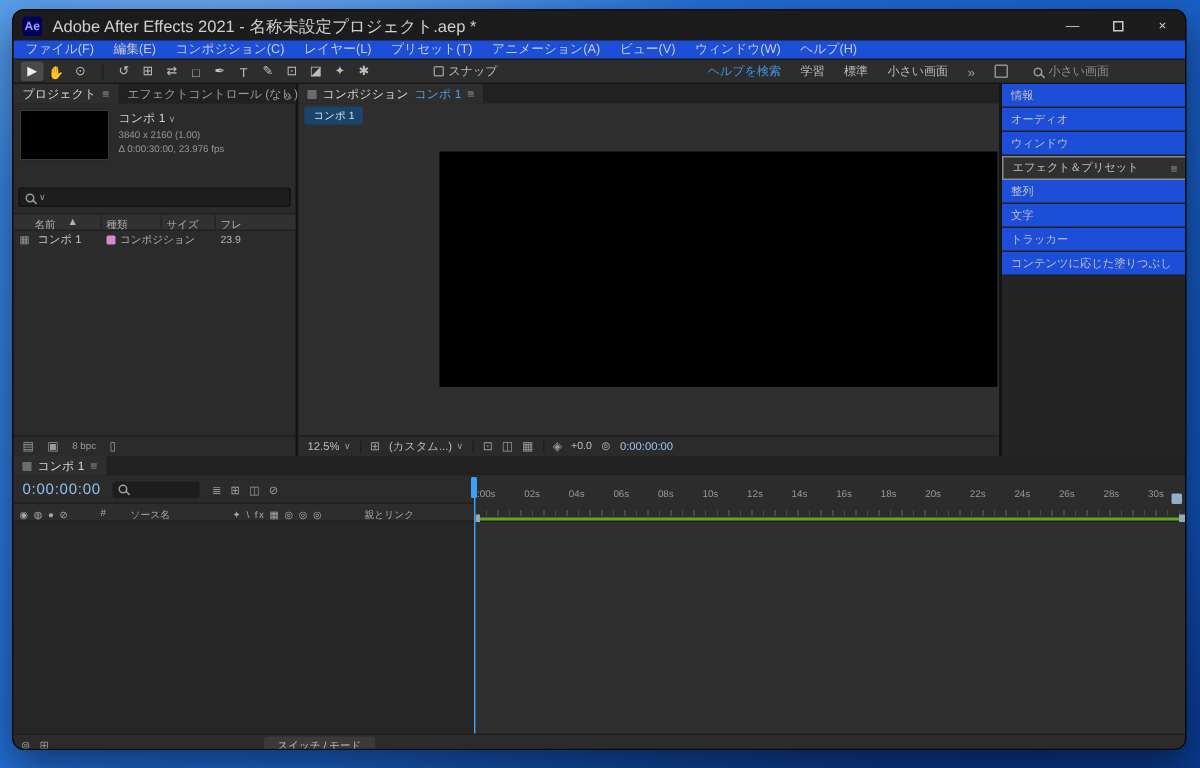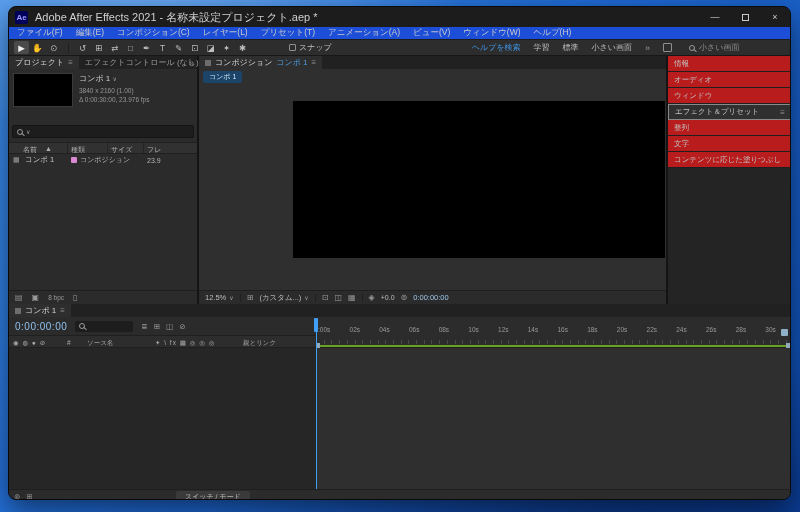--- a/index.html
+++ b/index.html
@@ -96,21 +96,21 @@
   .comp-frame { position:absolute; left:94px; top:32px; width:372px; height:157px; background:#000; }
   .comp-bar { height:14px; background:#2b2b2b; border-top:1px solid #1f1f1f; display:flex; align-items:center;
     gap:6px; padding:0 6px; flex:0 0 auto; }
   .sel { display:flex; align-items:center; gap:3px; font-size:7.5px; color:#bdbdbd; white-space:nowrap; }
   .cbicon { font-size:8px; color:#9a9a9a; }
   .expo-val { font-size:7px; color:#bdbdbd; }
   .tc-small { font-size:7.5px; color:#9dc6ea; }
   .csep { width:1px; height:8px; background:#1f1f1f; }
 
   
-  .stack { background:#b91c1c; }
+  .stack { background:#1d4ed8; }
   .stack-row { height:16px; display:flex; align-items:center; padding:0 6px; border-bottom:1px solid #1f1f1f; }
   .stack-row span.lbl { font-size:7.5px; color:#c2c2c2; white-space:nowrap; }
   .stack-row.active { border:1px solid #8a8a8a; background:#303030; }
   .stack-row .pmenu { margin-left:auto; }
   .stack-fill { flex:1 1 auto; background:#242424; }
 
   
   .tl { position:absolute; left:0; top:297px; right:0; height:197px; background:#2b2b2b; }
   .tl-tabs { position:absolute; left:0; top:0; right:0; height:13px; background:#212121; display:flex; }
   .tl-left { position:absolute; left:0; top:13px; width:307px; bottom:12px; background:#262626; }
@@ -306,20 +306,23 @@
           <span class="lbl">エフェクト＆プリセット</span>
           <span class="pmenu">≡</span>
         </div>
         <div class="stack-row">
             <span class="lbl">整列</span>
           </div>
         <div class="stack-row">
             <span class="lbl">文字</span>
           </div>
         <div class="stack-row">
+            <span class="lbl">トラッカー</span>
+          </div>
+        <div class="stack-row">
             <span class="lbl">コンテンツに応じた塗りつぶし</span>
           </div>
         <div class="stack-fill"></div>
       </div>
     </div>
 
     <div class="tl">
       <div class="tl-tabs">
         <div class="ptab active">
           <i class="tabsq"></i>

